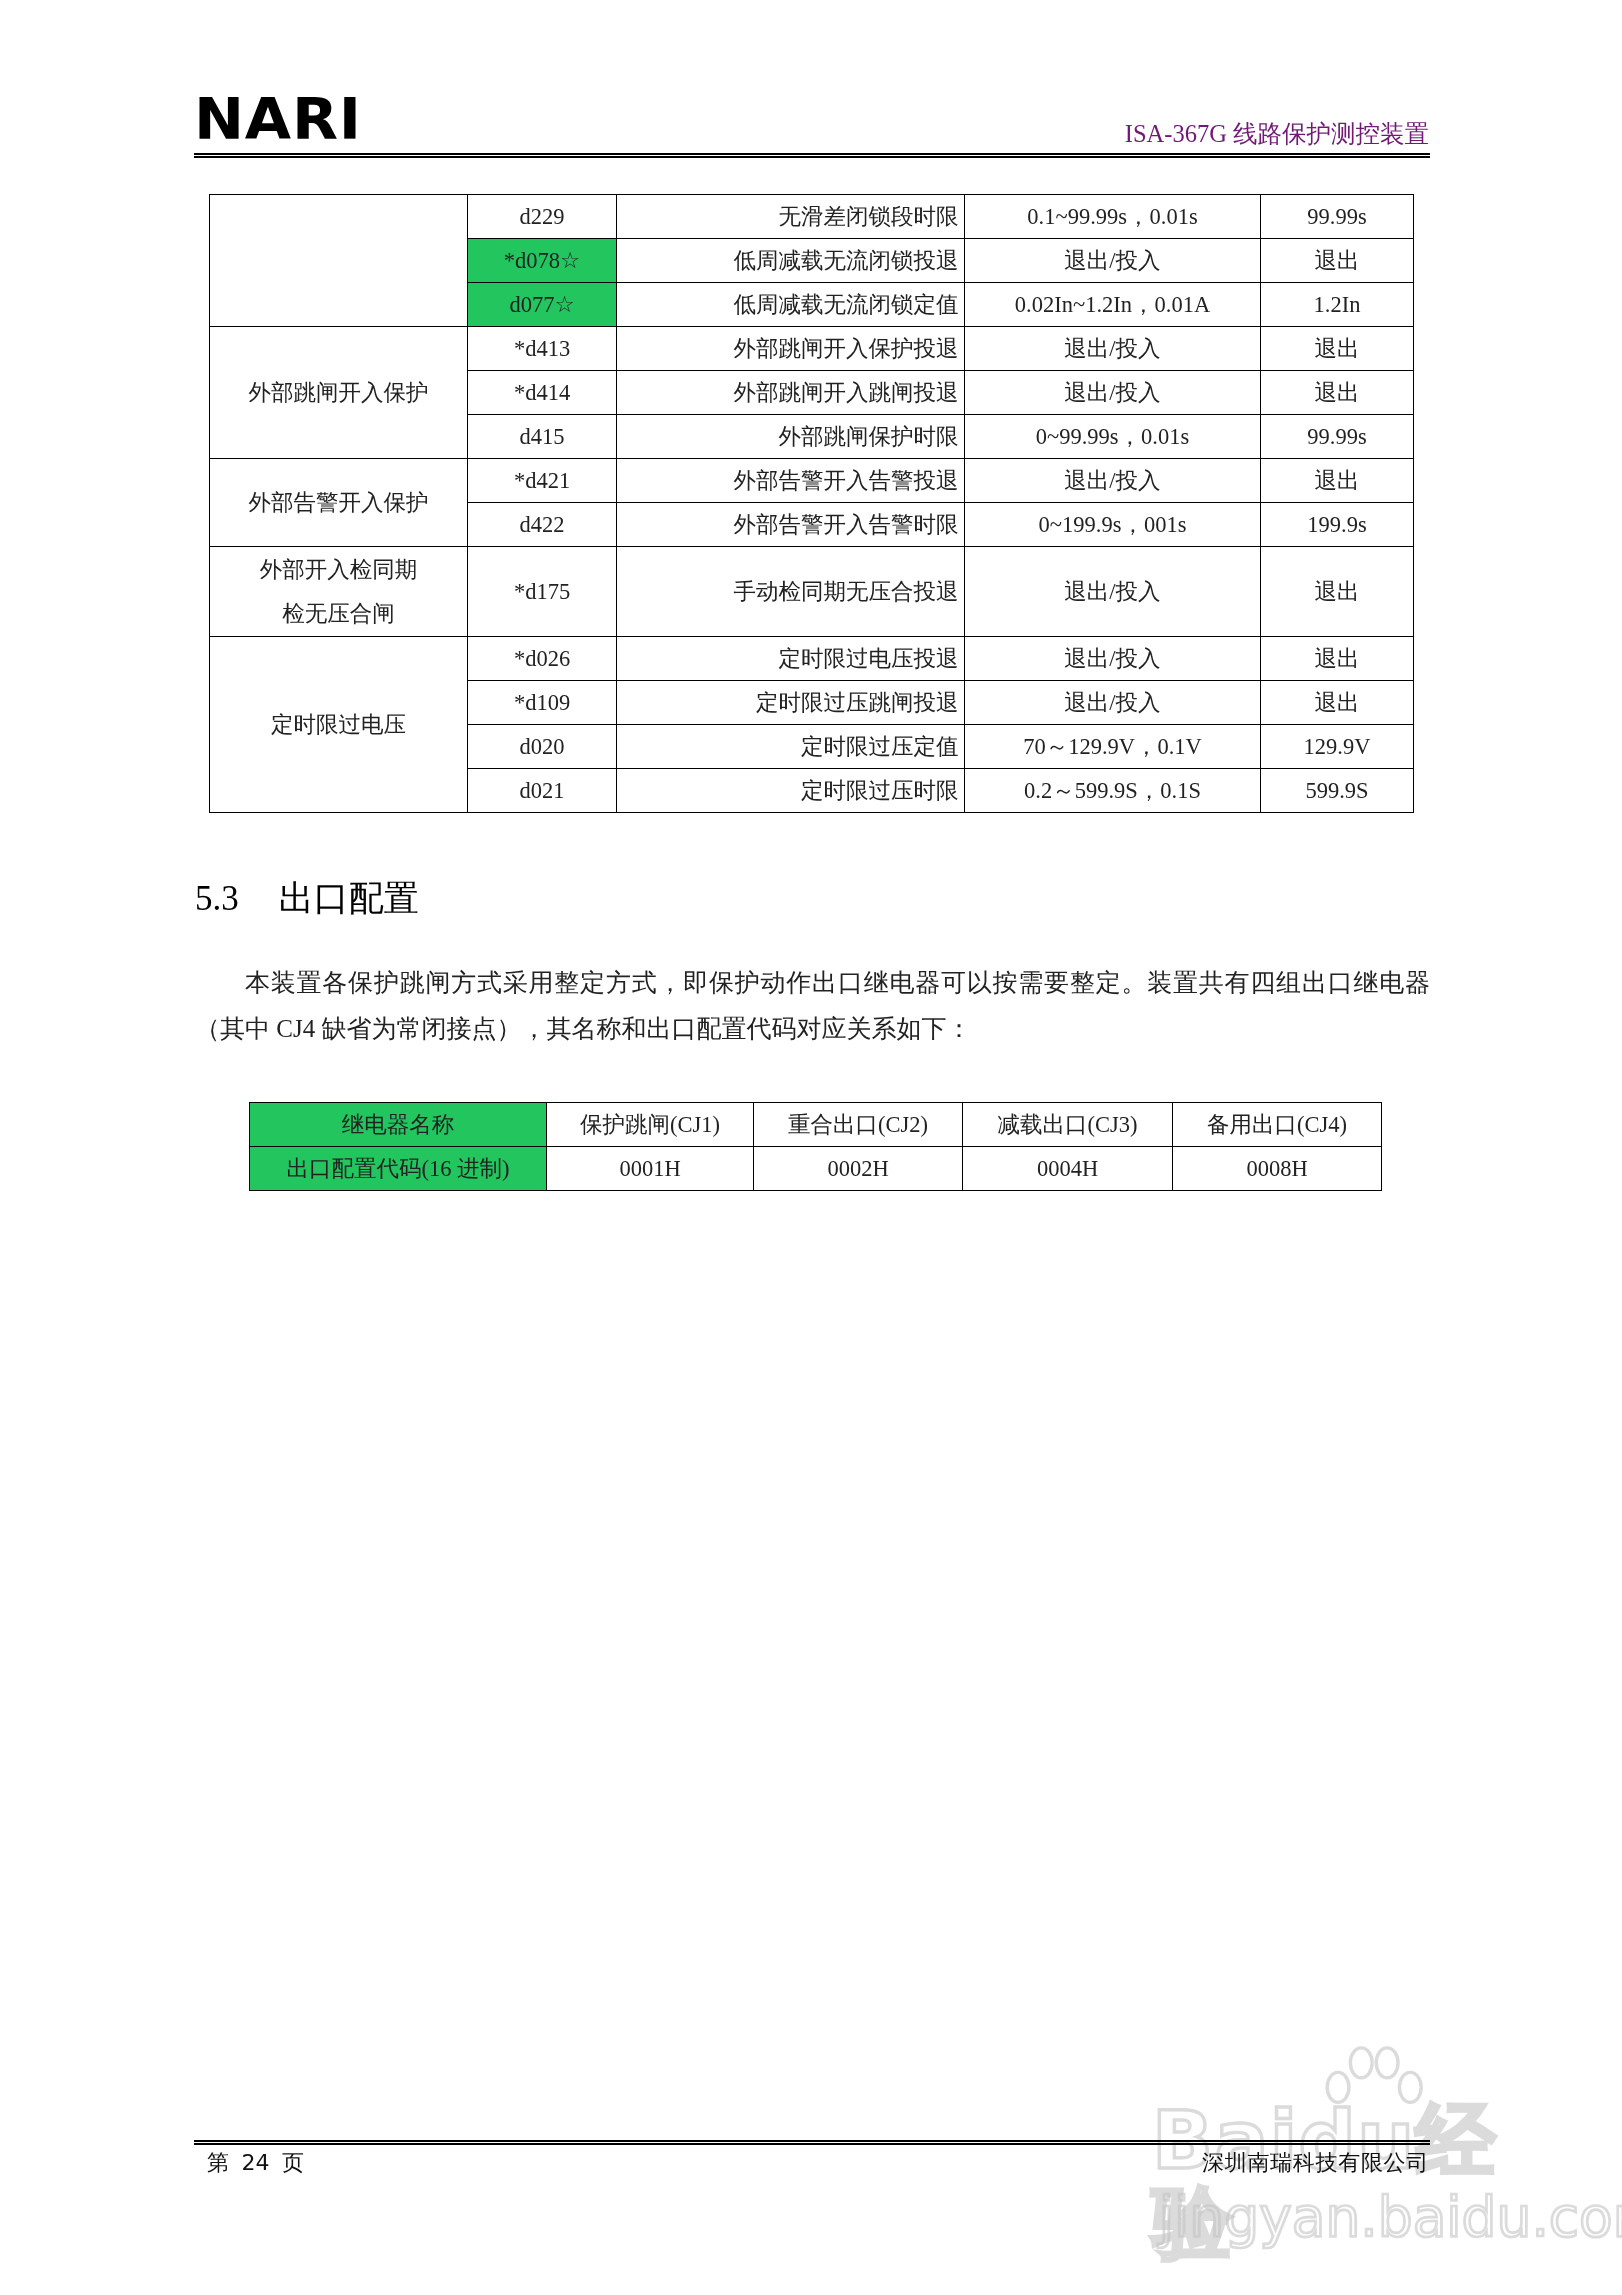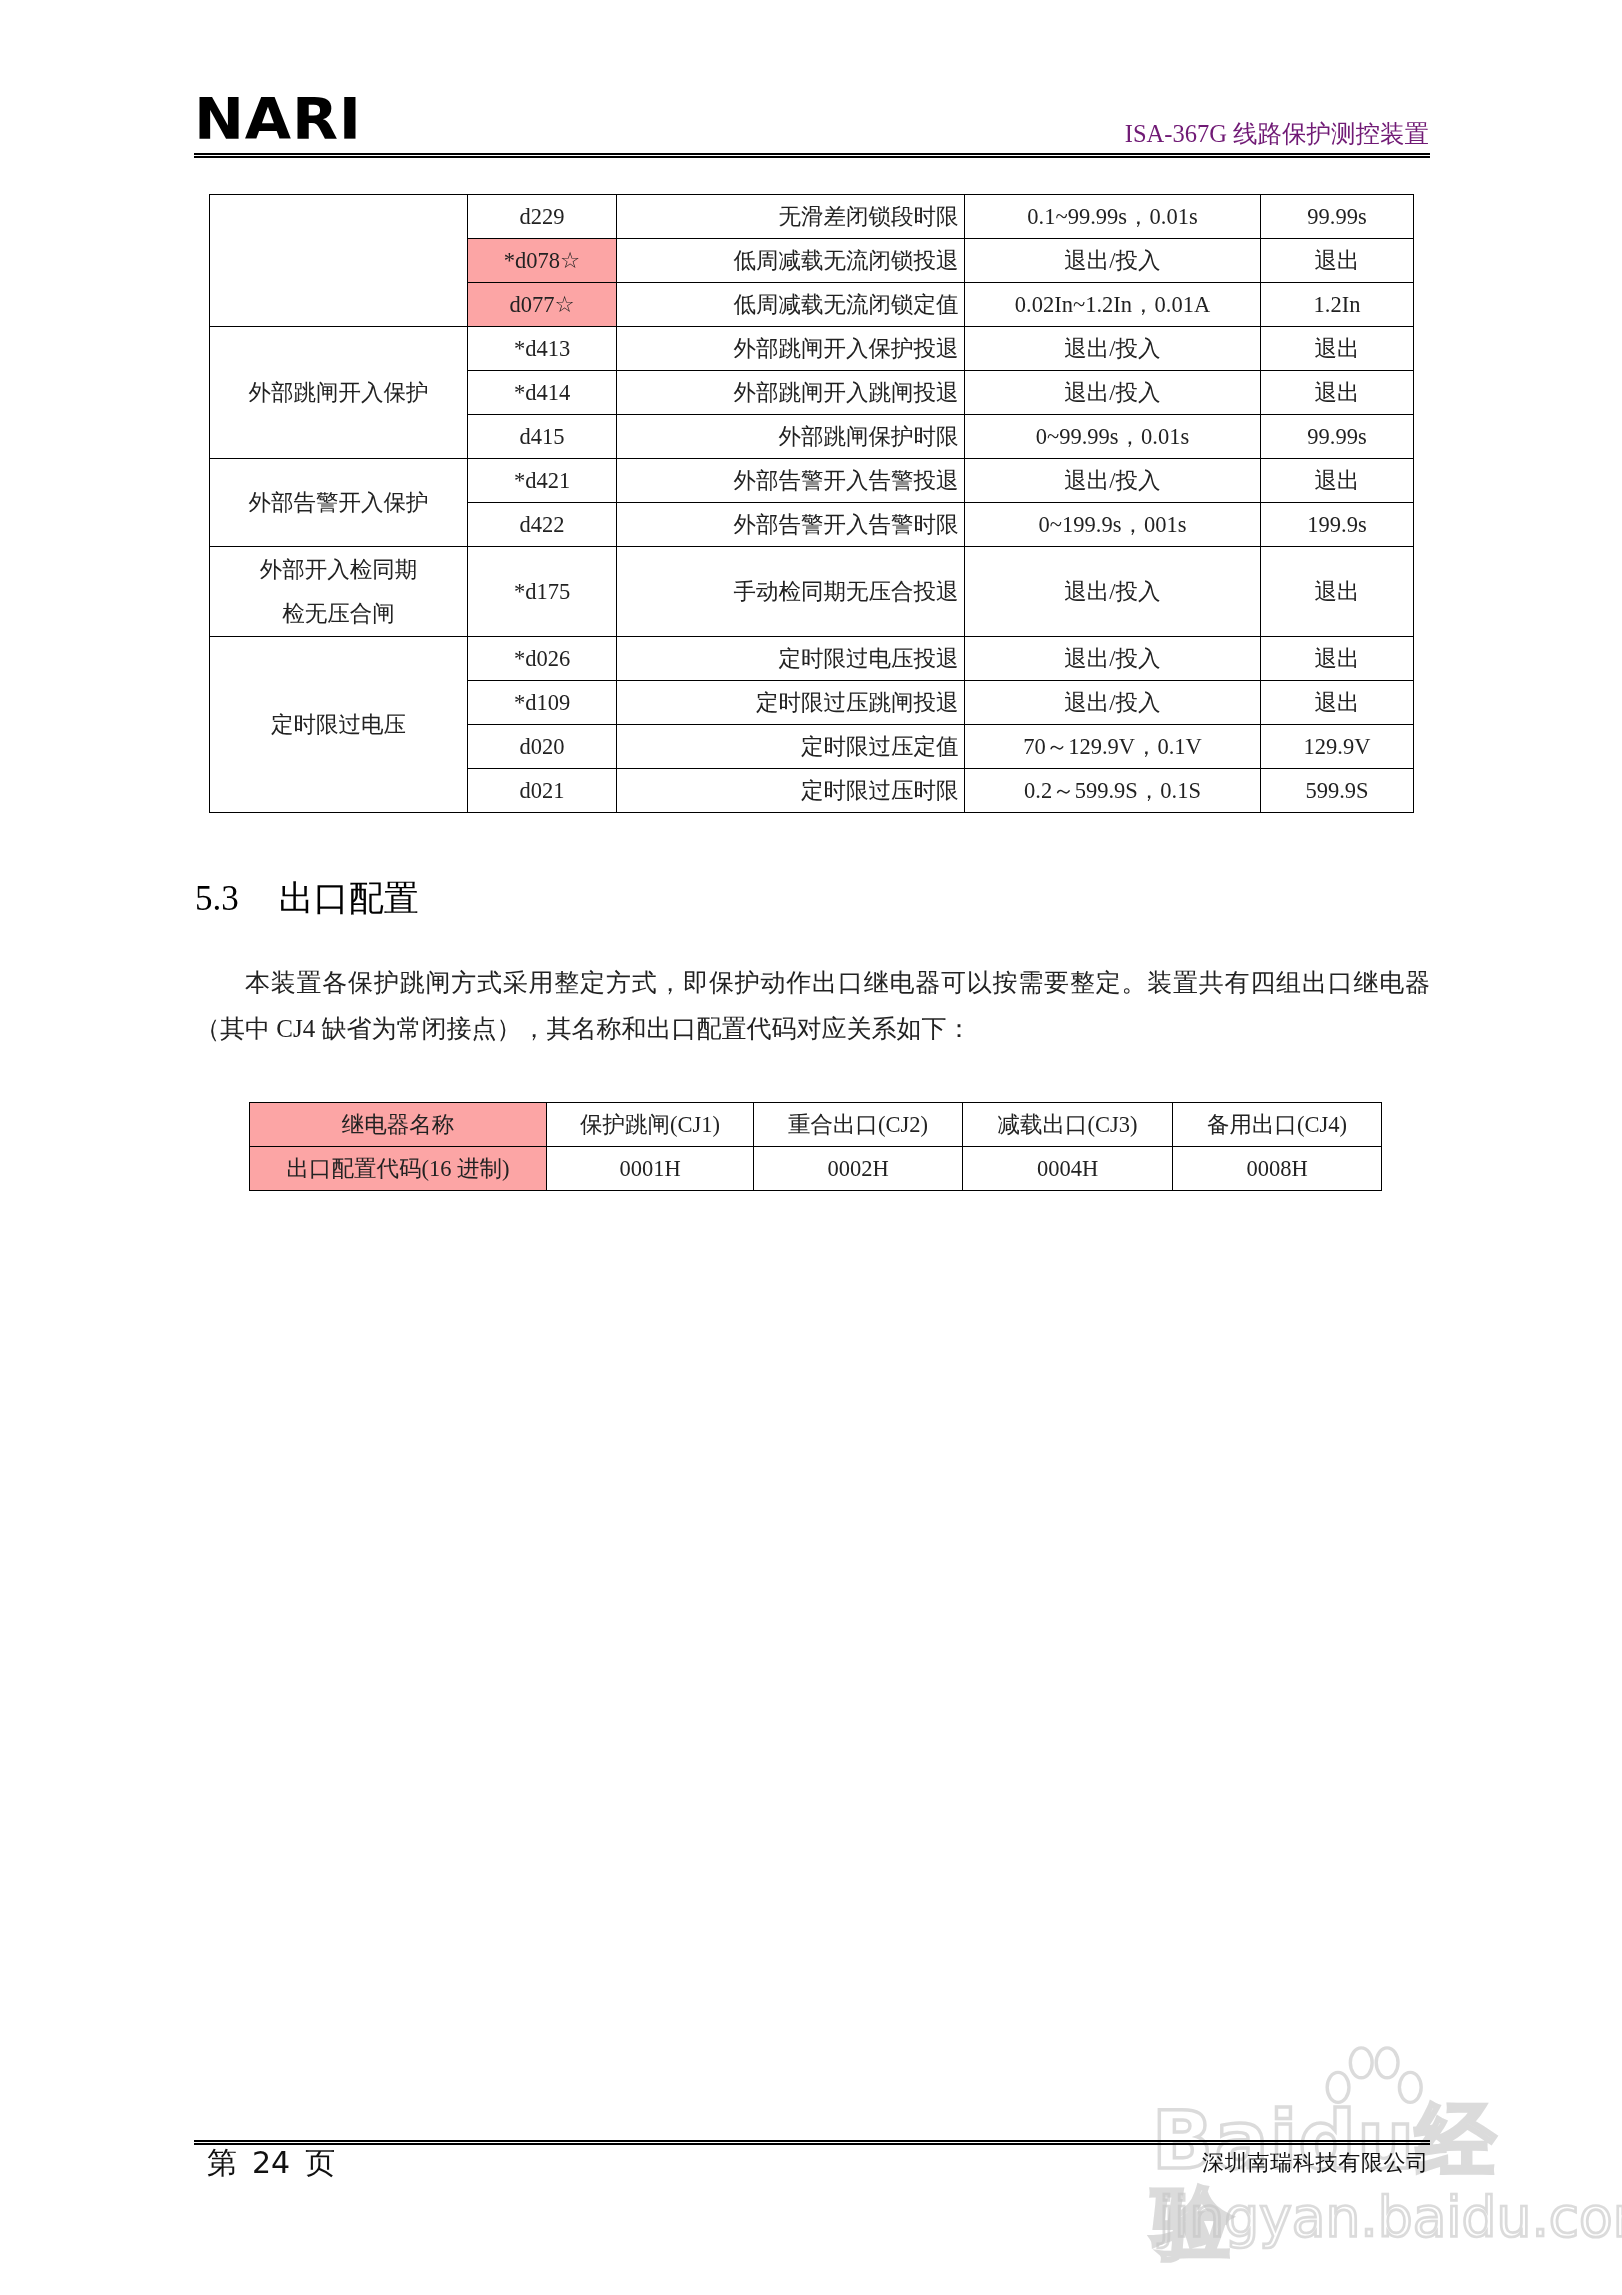--- a/index.html
+++ b/index.html
@@ -23,37 +23,37 @@
     .rule-double .thin { position: absolute; left: 0; right: 0; top: 3.4px; height: 1.4px; background: #000; }
 
     table { border-collapse: collapse; table-layout: fixed; }
     td {
       border: 1.4px solid #000; text-align: center; vertical-align: middle;
       font-family: "Liberation Serif", "DejaVu Serif", serif; font-size: 22.5px; color: #222;
       padding: 0 5.5px; height: 43px; white-space: nowrap;
     }
     td.vline { border-left-width: 0.7px; border-right-width: 0.7px; text-align: center; }
     td.left { text-align: right; padding-left: 15px; }
-    td.shaded { background: #fca5a5; }
+    td.shaded { background: #22c55e; }
     td.group { line-height: 42px; white-space: normal; }
 
     #settings-table { left: 209px; top: 194px; width: 1204px; }
     #output-table { left: 249px; top: 1102px; width: 1132px; }
 
     .section-heading {
       left: 195px; top: 875px; font-size: 35px; line-height: 48px;
       font-family: "Liberation Serif", "DejaVu Serif", serif; color: #000;
     }
     .section-heading .num { margin-right: 40px; }
     .paragraph {
       left: 195px; top: 960px; width: 1235px; font-size: 25px; line-height: 46px;
       font-family: Liberation Serif, serif; color: #222;
       text-indent: 50px; text-align: justify;
     }
-    .page-num { left: 207px; top: 2148px; font-size: 30px; line-height: 29px; color: #111;
+    .page-num { left: 207px; top: 2148px; font-size: 22px; line-height: 29px; color: #111;
       font-family: "DejaVu Sans", "Liberation Sans", sans-serif; word-spacing: 5.5px; }
     .company { right: 194px; top: 2148px; font-size: 22px; line-height: 29px; color: #111;
       font-family: "DejaVu Sans", "Liberation Sans", sans-serif; letter-spacing: 0.7px; }
 
     .watermark {
       left: 1152px; top: 2045px; width: 423px; height: 218px; pointer-events: none;
       color: rgba(200,200,200,0.55); font-family: "DejaVu Sans", "Liberation Sans", sans-serif;
     }
     .watermark .wm-brand { position: absolute; left: 0; top: 55px; font-size: 80px; font-weight: bold; line-height: 82px;
       color: rgba(255,255,255,0.0); -webkit-text-stroke: 3.4px rgba(195,195,195,0.6); letter-spacing: 1.4px; }

